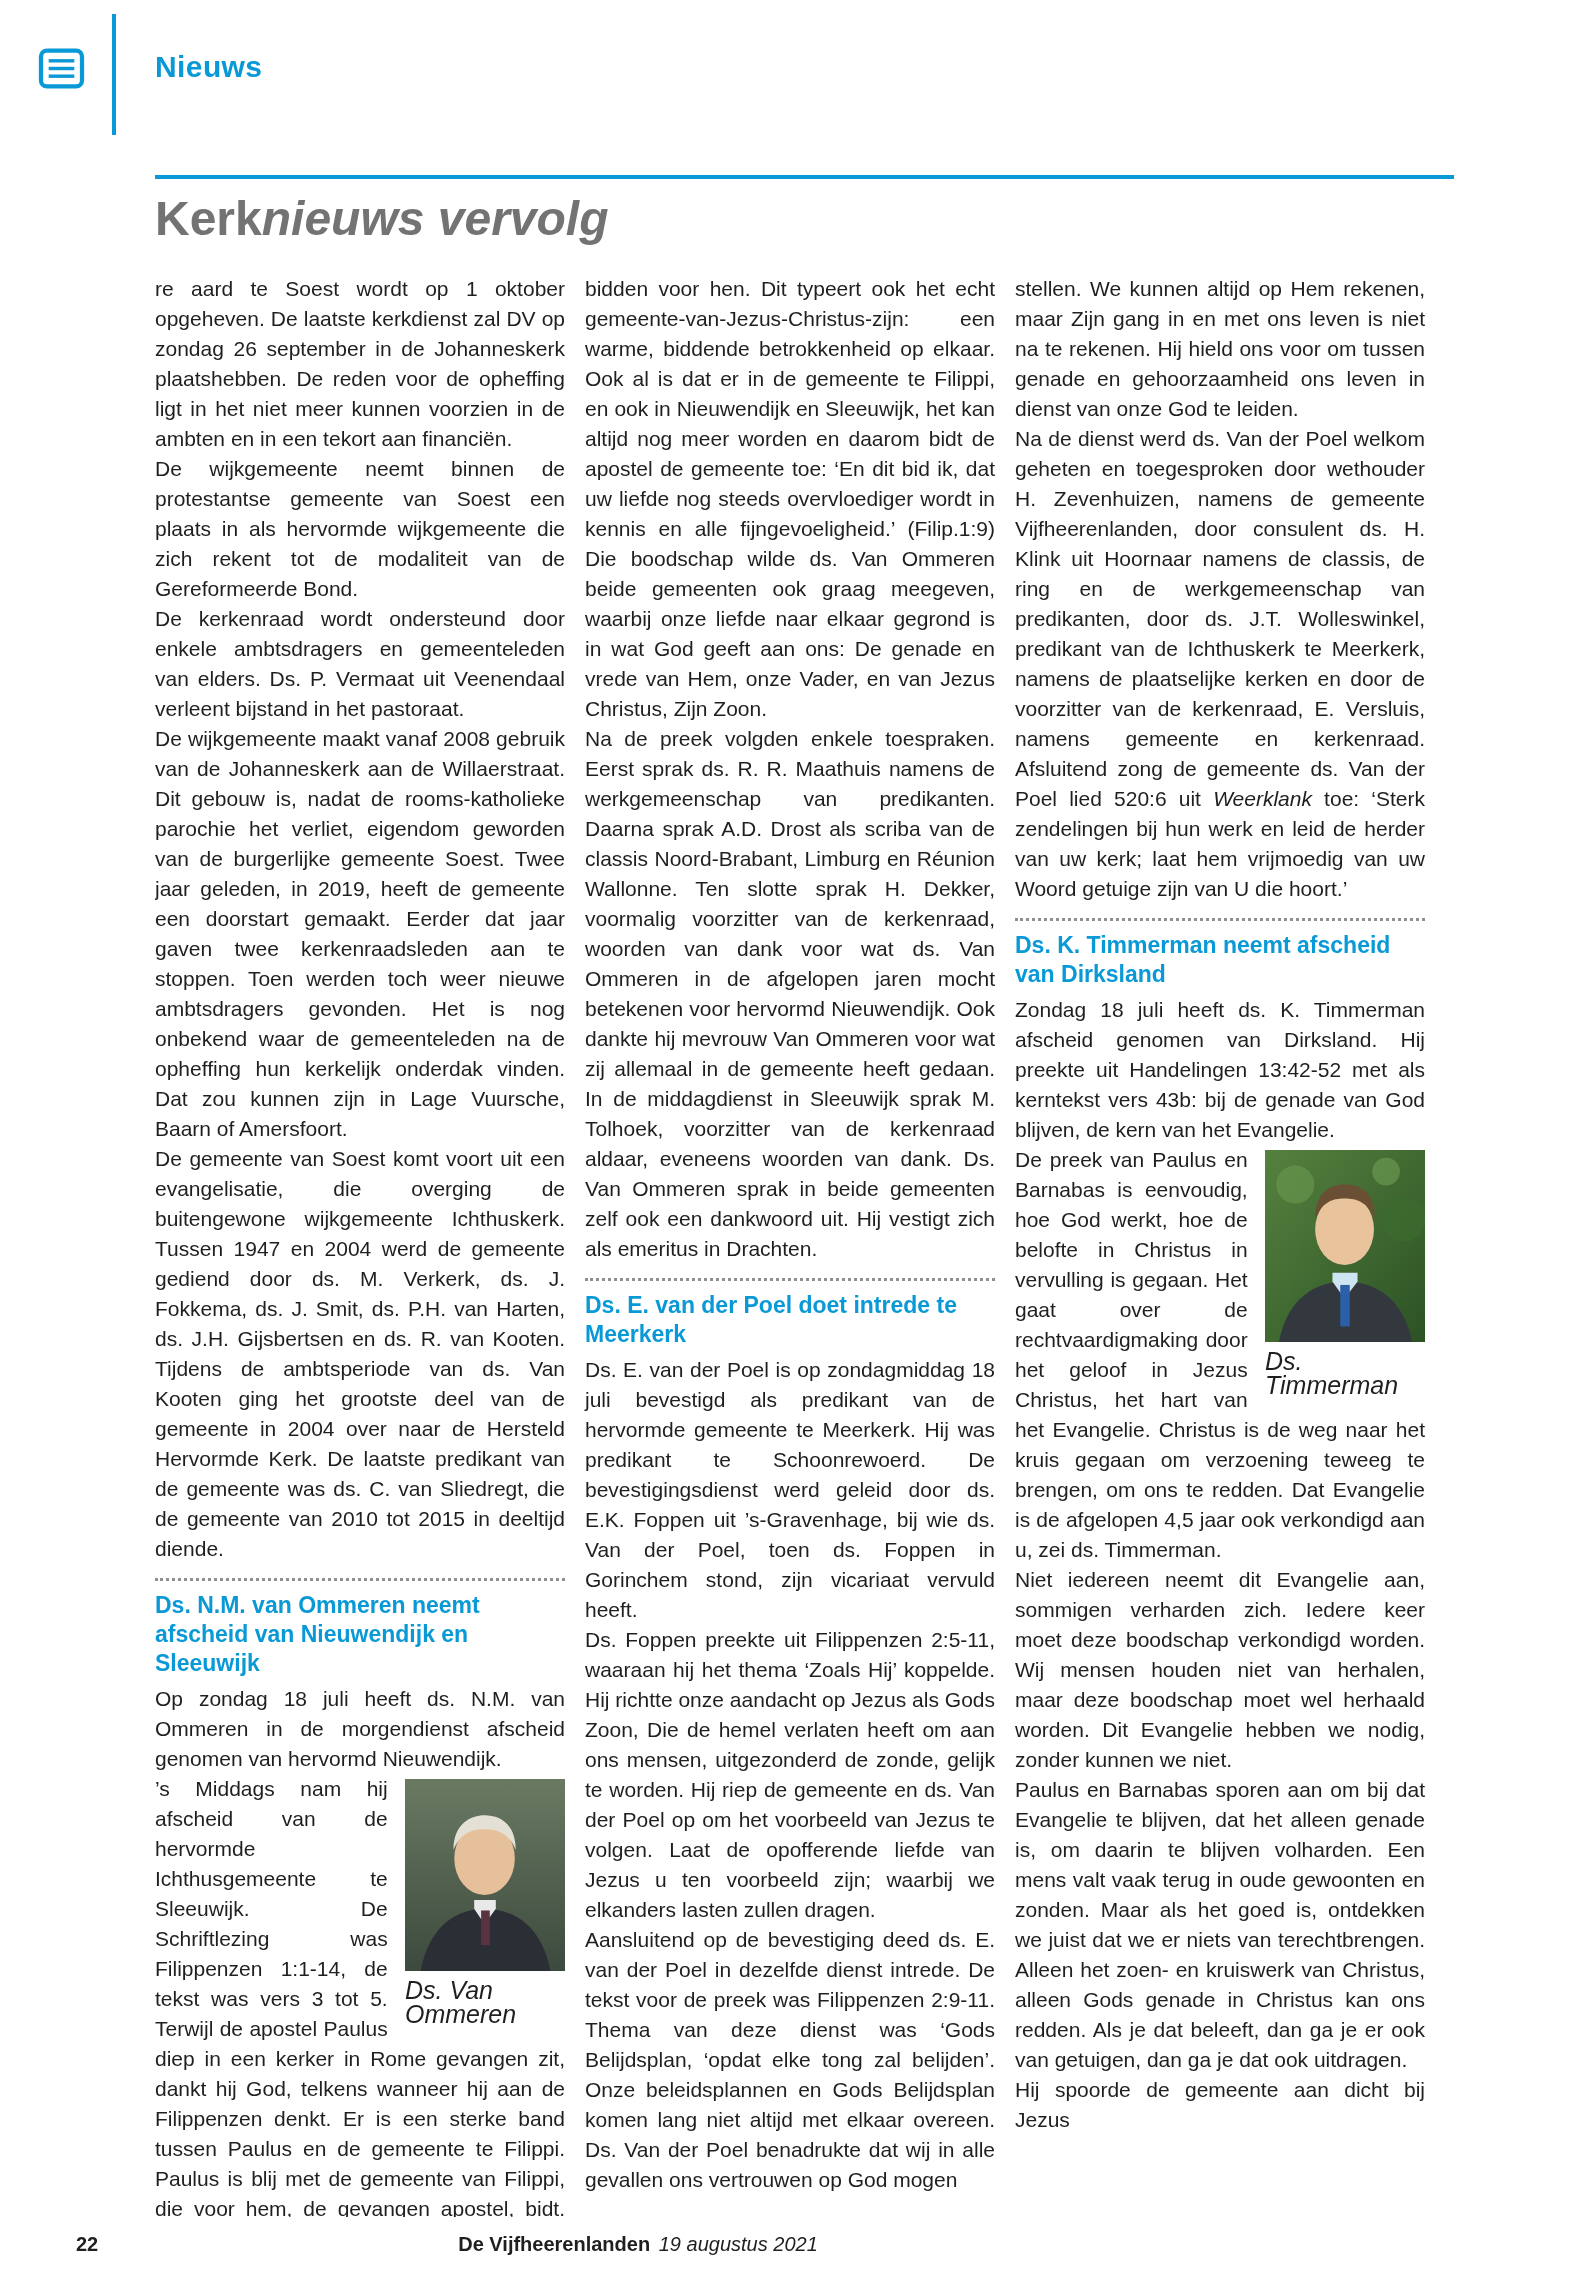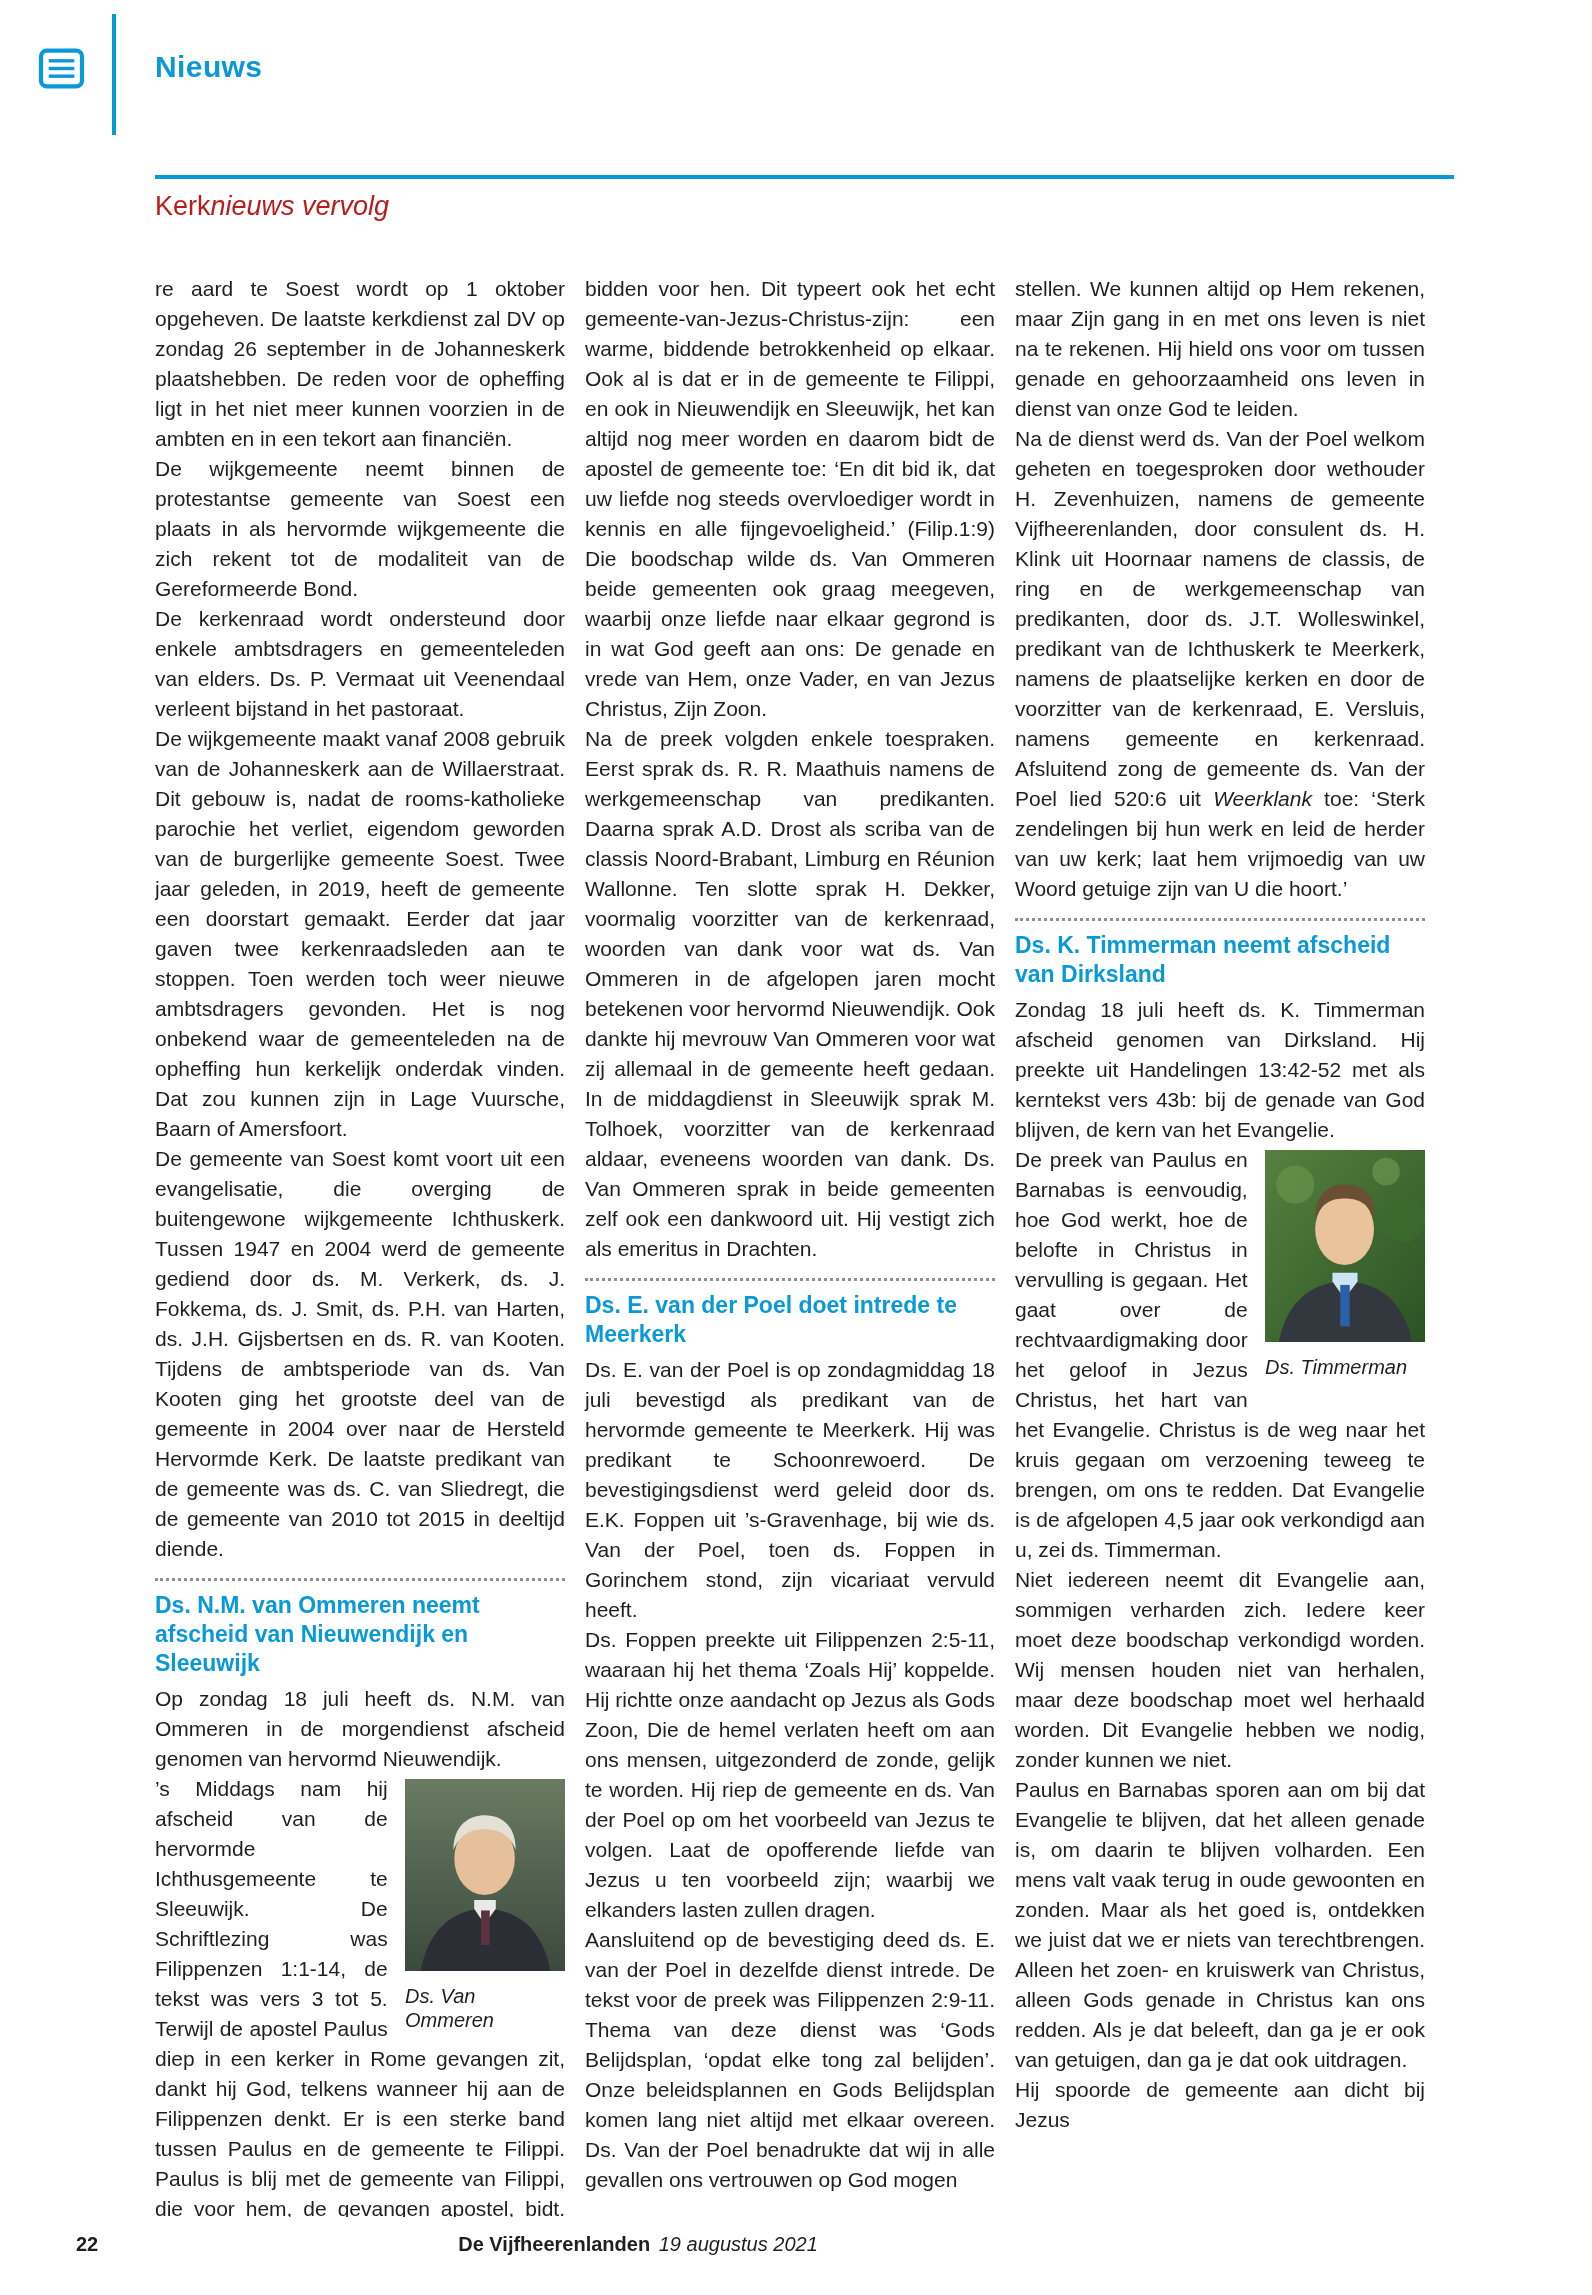--- a/index.html
+++ b/index.html
@@ -15,41 +15,41 @@
   .masthead-vline { position:absolute; left:112px; top:14px; width:3.5px; height:121px; background:#0999d6; }
   .section-label {
     position:absolute; left:155px; top:50px;
     font-size:30px; font-weight:bold; color:#0999d6; letter-spacing:0.4px;text-align:right;
   }
 
   
   .title-rule { position:absolute; left:155px; top:175px; width:1299px; height:3.5px; background:#0999d6; }
   .page-title {
     position:absolute; left:155px; top:191px;
-    font-size:27px; color:#b91c1c; font-weight:normal;
+    font-size:48px; color:#737373; font-weight:bold;
   }
   .page-title .t-italic { font-style:italic; }
 
   
   .content {
     position:absolute; left:155px; top:274px; width:1299px; height:1943px;
     display:flex; gap:20px; overflow:hidden;
   }
   .col { width:410px; flex:0 0 410px; font-size:21px; line-height:30px; text-align:justify; }
   .col p { margin:0; }
   .divider { border-top:3.5px dotted #8f8f8f; margin:14px 0 10.4px 0; height:0; }
   h3.sub {
     margin:0 0 5.2px 0; color:#0999d6; font-size:23px; line-height:29px;
     font-weight:bold; text-align:left;
   }
 
   figure.photo { float:right; width:160px; margin:5.2px 0 7px 17.3px; }
   figure.photo svg { display:block; width:160px; height:192px; }
   figure.photo figcaption {
-    font-style:italic; font-size:20px; line-height:24px; padding-top:13px; text-align:left;
+    font-style:italic; font-size:25px; line-height:24px; padding-top:7px; text-align:left;
   }
   .ital { font-style:italic; }
 
   
   .footer { position:absolute; left:0; top:2233px; width:1276px; height:35px; font-size:20px; }
   .footer .pageno { position:absolute; left:76px; top:0; font-weight:bold; }
   .footer .center { display:block; text-align:center; width:100%; }
   .footer .mag { font-weight:bold; }
   .footer .date { font-style:italic; margin-left:8.6px; }
 </style>

